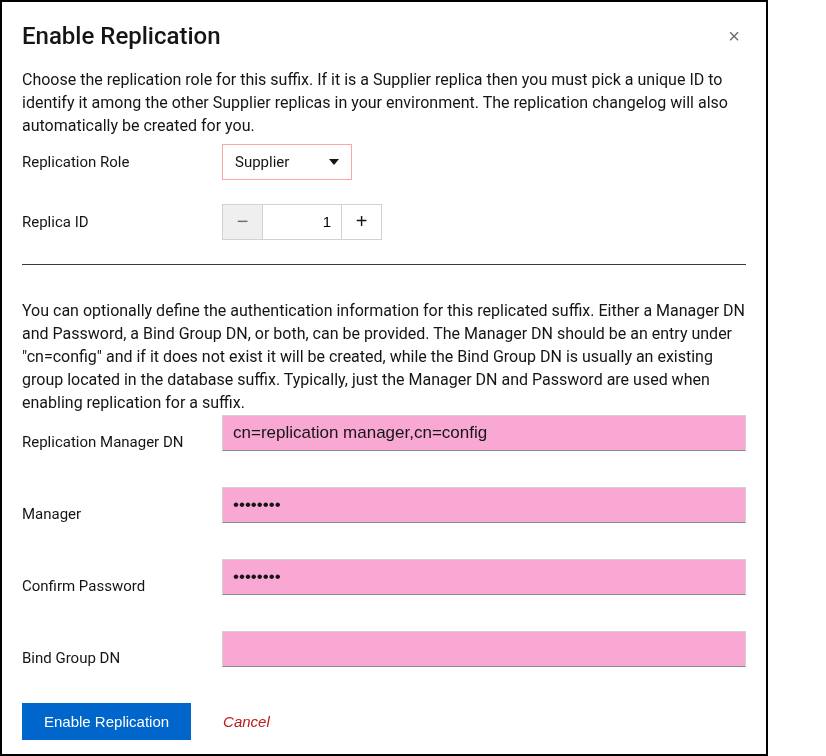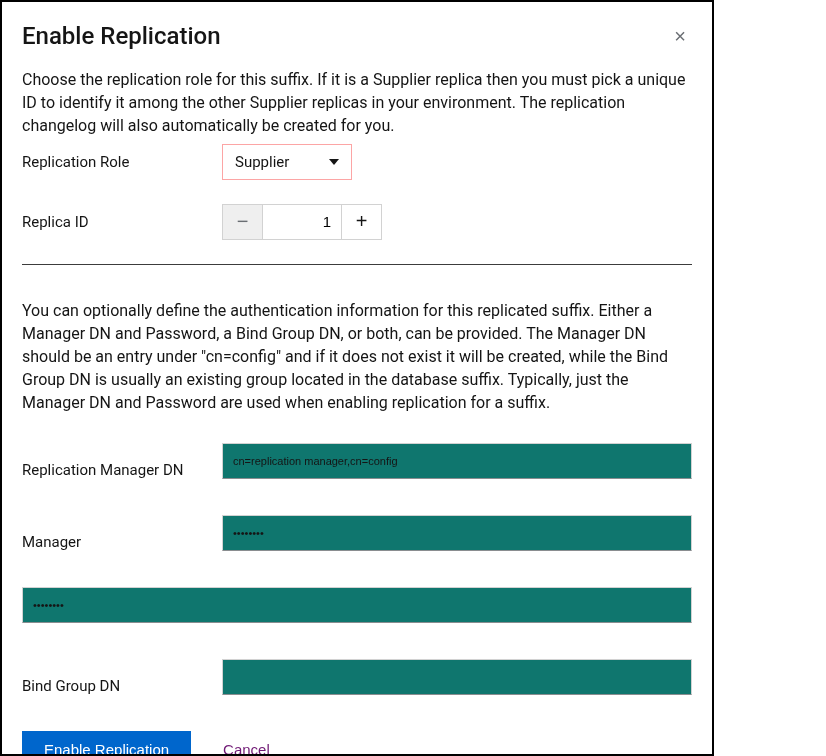--- a/index.html
+++ b/index.html
@@ -3,21 +3,21 @@
 <meta charset="utf-8">
 <style>
   * { box-sizing: border-box; margin: 0; padding: 0; }
   html, body { width: 826px; height: 756px; }
   body {
     font-family: -apple-system, BlinkMacSystemFont, "Segoe UI", Roboto, "Helvetica Neue", Arial, sans-serif;
     color: #151515;
     background: #fff;
   }
   .modal {
-    width: 714px;
+    width: 768px;
     height: 756px;
     border: 2px solid #000;
     padding: 20px 20px 16px 20px;
     position: relative;
     overflow: hidden;
   }
   .modal-header {
     display: flex;
     justify-content: space-between;
     align-items: flex-start;
@@ -101,59 +101,59 @@
   }
   hr.divider {
     border: none;
     border-top: 1px solid #3c3c3c;
     margin: 18px 0 34px 0;
   }
   .desc2 {
     font-size: 16px;
     line-height: 1.45;
     color: #151515;
-    margin-bottom: 28px;
   }
   .form-row-wide {
     display: flex;
     align-items: flex-end;
     margin-bottom: 36px;
   }
   .text-input {
     flex: 1;
     height: 36px;
     border: 1px solid #d2d2d2;
     border-bottom: 1px solid #8a8d90;
     padding: 0 10px;
-    font-size: 11px;
+    font-size: 17px;
     color: #151515;
     outline: none;
-    background: #0f766e;
+    background: #f9a8d4;
   }
   .modal-footer {
     display: flex;
     align-items: center;
     gap: 32px;
     margin-top: 12px;
   }
   .btn-primary {
     background: #0066cc;
     color: #fff;
     border: none;
     padding: 10px 22px;
     font-size: 15px;
     cursor: pointer;
   }
   .btn-link {
     background: none;
     border: none;
-    color: #701a75;
+    color: #b91c1c;
     font-size: 15px;
     cursor: pointer;
     padding: 0;
+    font-style: italic;
   }
 </style>
 </head>
 <body>
 
 <div class="modal">
 
   <div class="modal-header">
     <h1 class="modal-title">Enable Replication</h1>
     <button class="close-btn">
@@ -192,20 +192,21 @@
     <label class="form-label">Replication Manager DN</label>
     <input class="text-input" type="text" value="cn=replication manager,cn=config" style="">
   </div>
 
   <div class="form-row-wide">
     <label class="form-label">Manager</label>
     <input class="text-input" type="password" value="••••••••" style="">
   </div>
 
   <div class="form-row-wide">
+    <label class="form-label">Confirm Password</label>
     <input class="text-input" type="password" value="••••••••" style="">
   </div>
 
   <div class="form-row-wide">
     <label class="form-label">Bind Group DN</label>
     <input class="text-input" type="text" value="" style="">
   </div>
 
   <div class="modal-footer">
     <button class="btn-primary">Enable Replication</button>

